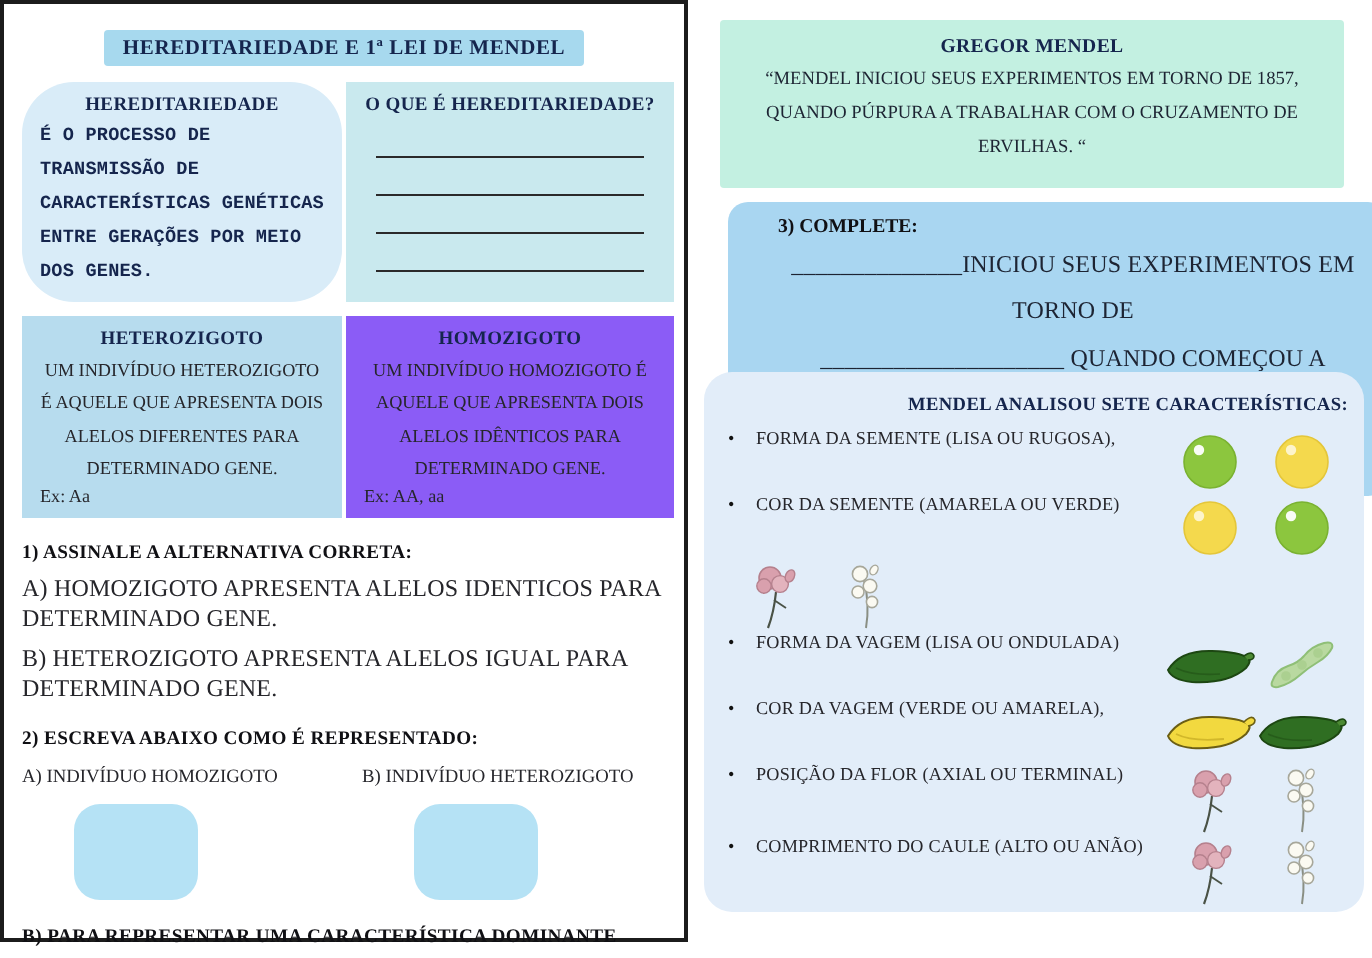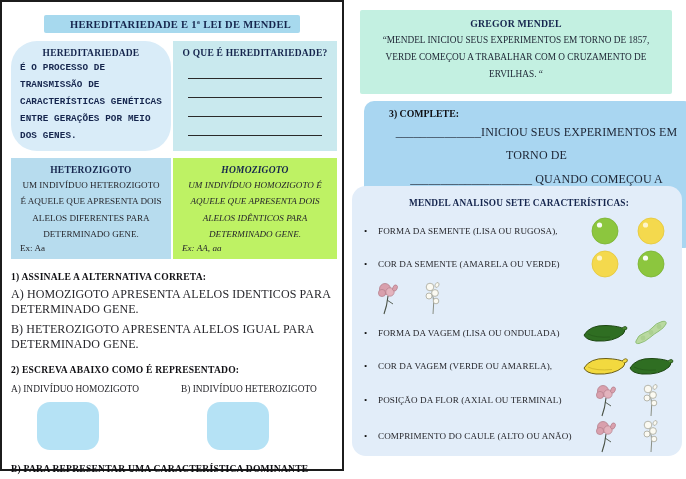--- a/index.html
+++ b/index.html
@@ -12,28 +12,28 @@
 
   
   .page-left {
     position: absolute; left: 0; top: 0; width: 344px; height: 471px;
     border: 2px solid #1c1c1c; background: #ffffff; padding: 12px 9px 0 9px;
   }
   .wks-title-wrap { text-align: center; margin-bottom: 8px; }
   .wks-title {
     display: inline-block; background: #a7d9ee; color: #15254d;
     font-weight: bold; font-size: 10.5px; letter-spacing: 0.3px;
-    padding: 4px 9px 3px 26px; border-radius: 2px;
+    padding: 4px 9px 3px 9px; border-radius: 2px;
   }
   .two-col { display: grid; grid-template-columns: 160px 164px; gap: 2px; }
   .col-box { padding: 7px 9px 6px 9px; }
   .box-hered { background: #d9ecf8; min-height: 96px; border-radius: 26px; }
   .box-oque  { background: #c9e9ee; min-height: 96px; }
   .box-hetero { background: #b7dcee; min-height: 101px; }
-  .box-homo   { background: #bef264; min-height: 101px; font-style: italic; }
+  .box-homo   { background: #8b5cf6; min-height: 101px; }
   .row2 { margin-top: 7px; }
   .box-heading {
     text-align: center; font-weight: bold; font-size: 9.5px;
     color: #15254d; letter-spacing: 0.2px; margin-bottom: 2px;
   }
   .box-body-bold { font-weight: bold; font-size: 9.3px; line-height: 1.82; color: #15254d; letter-spacing: 0.1px; font-family: Liberation Mono, monospace; }
   .box-body-center { text-align: center; font-size: 9.1px; line-height: 1.82; color: #26262b; }
   .box-example { font-size: 9.1px; color: #26262b; }
   .blank-line { height: 19px; border-bottom: 1.2px solid #2a2a2a; margin: 0 6px; }
   .q-block { margin-top: 12px; }
@@ -62,22 +62,22 @@
   .complete-box {
     position: absolute; left: 20px; top: 101px; width: 330px;
     background: #a9d6f1; border-radius: 10px; padding: 7px 10px 10px 25px;
   }
   .complete-heading { font-weight: bold; font-size: 9.8px; color: #101014; margin-bottom: 2px; }
   .complete-line { text-align: center; font-size: 12px; color: #1d2433; line-height: 1.95; letter-spacing: 0.1px; }
   .charac-box {
     position: absolute; left: 8px; top: 186px; width: 330px; height: 270px;
     background: #e2edf9; border-radius: 14px; padding: 12px 8px 8px 12px;
   }
-  .charac-title { text-align: center; font-weight: bold; font-size: 9.3px; color: #15254d; letter-spacing: 0.2px; margin-bottom: 6px; }
-  .charac-row { display: flex; align-items: center; min-height: 33px; }
+  .charac-title { text-align: right; font-weight: bold; font-size: 9.3px; color: #15254d; letter-spacing: 0.2px; margin-bottom: 6px; }
+  .charac-row { display: flex; min-height: 33px; }
   .charac-label { flex: 1; font-size: 9.1px; color: #26262b; letter-spacing: 0.1px; padding-left: 14px; position: relative; }
   .charac-label::before { content: "•"; position: absolute; left: 0; top: 0; color: #111; }
   .icon-slot { width: 46px; display: flex; justify-content: center; align-items: center; }
 </style>
 </head>
 <body>
 
 <svg width="0" height="0" style="position:absolute">
   <defs>
     <g id="def-seed-green">
@@ -179,21 +179,21 @@
       <div class="qb-heading">B) PARA REPRESENTAR UMA CARACTERÍSTICA DOMINANTE UTILIZAMOS LETRAS:</div>
 
     </div>
   </div>
 
   <div class="page-right">
 
     <div class="mint-box">
       <div class="mint-heading">GREGOR MENDEL</div>
       <div class="mint-line">“MENDEL INICIOU SEUS EXPERIMENTOS EM TORNO DE 1857,</div>
-      <div class="mint-line">VERDE COMEÇOU A TRABALHAR COM O CRUZAMENTO DE</div>
+      <div class="mint-line">QUANDO PÚRPURA A TRABALHAR COM O CRUZAMENTO DE</div>
       <div class="mint-line">ERVILHAS. “</div>
     </div>
 
     <div class="complete-box">
       <div class="complete-heading">3) COMPLETE:</div>
       <div class="complete-line">______________INICIOU SEUS EXPERIMENTOS EM TORNO DE</div>
       <div class="complete-line">____________________ QUANDO COMEÇOU A TRABALHAR COM O</div>
       <div class="complete-line">CRUZAMENTO DE ____________.</div>
     </div>
 

